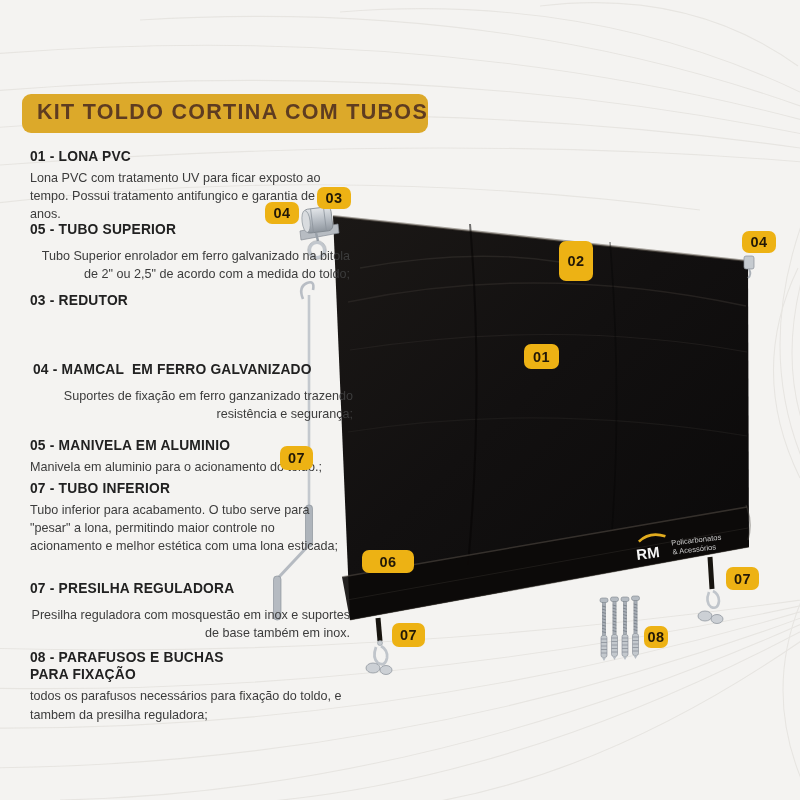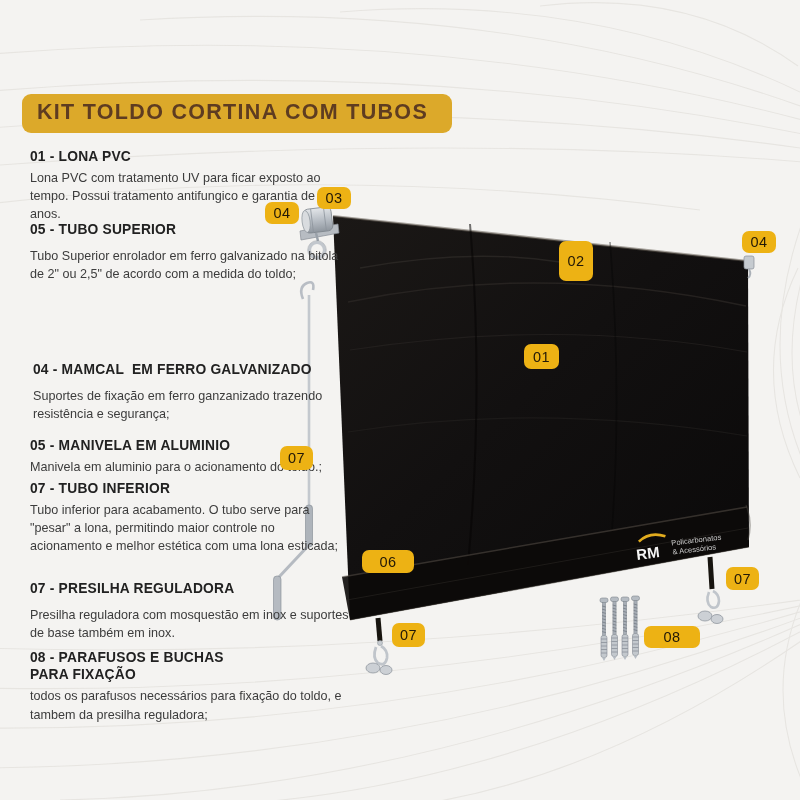--- a/index.html
+++ b/index.html
@@ -10,40 +10,40 @@
   }
   #canvas{position:relative;width:800px;height:800px;background:#f4f3f1;}
   svg{position:absolute;left:0;top:0;}
   
   #bg{z-index:0;}
   #product{z-index:2;}
   
   .title-badge{
     position:absolute;left:22px;top:94px;z-index:3;
     background:#DCA92A;border-radius:9px;
-    padding:6px 24px 8px 15px;
+    padding:6px 0 8px 15px;
     color:#5E3C21;font-size:21.5px;font-weight:600;letter-spacing:1.3px;
     white-space:nowrap;
   }
   
   .section{position:absolute;left:30px;width:320px;z-index:3;}
   .section h3{
     margin:0;font-size:13.8px;font-weight:bold;color:#212121;
     letter-spacing:.2px;white-space:pre-wrap;line-height:1.25;
   }
   .section p{
     margin:4px 0 0 0;font-size:12.6px;color:#3c3c3c;line-height:1.44;
   }
-  .section.gap p{margin-top:9px;}
+  .section.gap p{margin-top:9px;text-align:right;}
   
   .badge{
     position:absolute;z-index:4;
     background:#EDB214;border-radius:7px;
     display:flex;align-items:center;justify-content:center;
-    color:#221807;font-weight:normal;font-size:14.5px;letter-spacing:.5px;
+    color:#221807;font-weight:bold;font-size:14.5px;letter-spacing:.5px;
   }
   #product text{font-family:"Liberation Sans", sans-serif;}
 </style>
 </head>
 <body>
 
 <div id="canvas">
 
   <svg id="bg" width="800" height="800" viewBox="0 0 800 800">
     <g fill="none" stroke="#e5e3df" stroke-width="1.1" opacity="0.85">
@@ -170,20 +170,21 @@
 
   <div class="section" style="top:148px">
     <h3>01 - LONA PVC</h3>
     <p>Lona PVC com tratamento UV para ficar exposto ao tempo. Possui tratamento antifungico e garantia de 2 anos.</p>
   </div>
   <div class="section gap" style="top:221px">
     <h3>05 - TUBO SUPERIOR</h3>
     <p>Tubo Superior enrolador em ferro galvanizado na bitola de 2" ou 2,5" de acordo com a medida do toldo;</p>
   </div>
   <div class="section gap" style="top:292px">
+    <h3>03 - REDUTOR</h3>
   </div>
   <div class="section gap" style="top:361px;left:33px">
     <h3>04 - MAMCAL  EM FERRO GALVANIZADO</h3>
     <p>Suportes de fixação em ferro ganzanizado trazendo resistência e segurança;</p>
   </div>
   <div class="section" style="top:437px">
     <h3>05 - MANIVELA EM ALUMINIO</h3>
     <p>Manivela em aluminio para o acionamento do toldo.;</p>
   </div>
   <div class="section" style="top:480px">
@@ -202,15 +203,15 @@
 
   <div class="badge" style="left:317px;top:187px;width:34px;height:22px">03</div>
   <div class="badge" style="left:265px;top:202px;width:34px;height:22px">04</div>
   <div class="badge" style="left:559px;top:241px;width:34px;height:40px">02</div>
   <div class="badge" style="left:742px;top:231px;width:34px;height:22px">04</div>
   <div class="badge" style="left:524px;top:344px;width:35px;height:25px">01</div>
   <div class="badge" style="left:280px;top:446px;width:33px;height:24px">07</div>
   <div class="badge" style="left:362px;top:550px;width:52px;height:23px">06</div>
   <div class="badge" style="left:392px;top:623px;width:33px;height:24px">07</div>
   <div class="badge" style="left:726px;top:567px;width:33px;height:23px">07</div>
-  <div class="badge" style="left:644px;top:626px;width:56px;height:22px">08</div>
+  <div class="badge" style="left:644px;top:626px;width:24px;height:22px">08</div>
 
 </div>
 
 </body></html>

